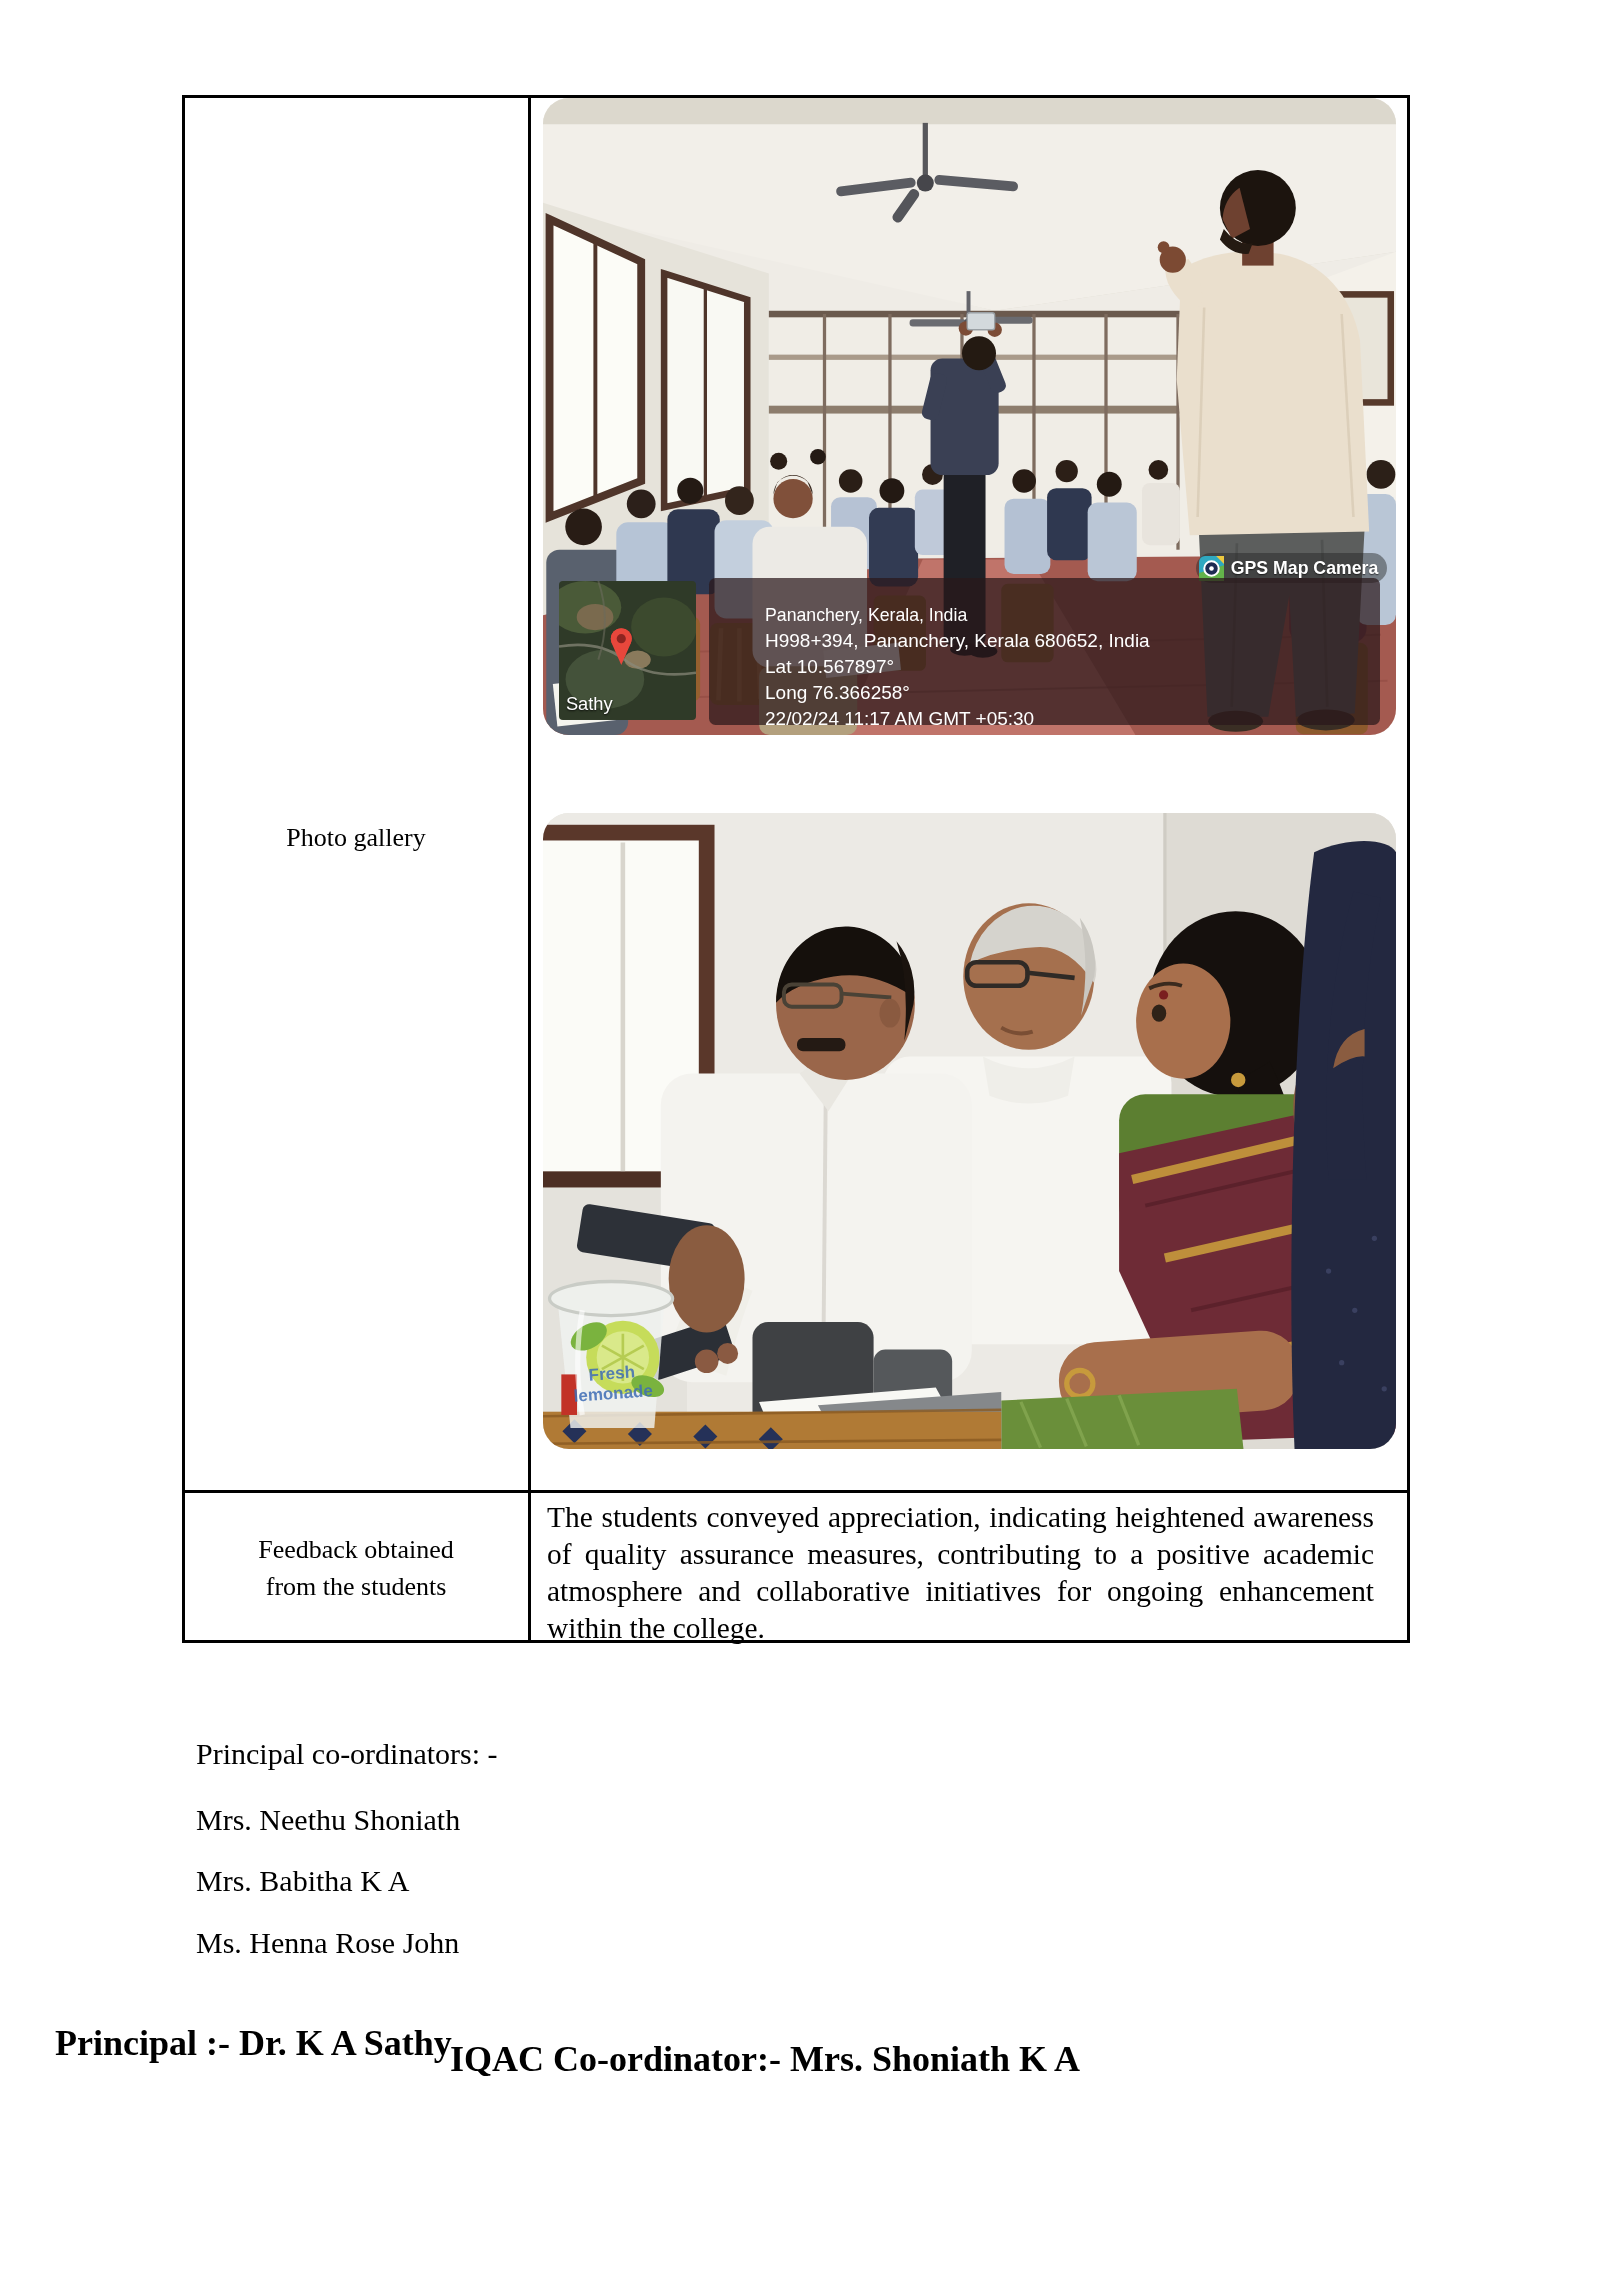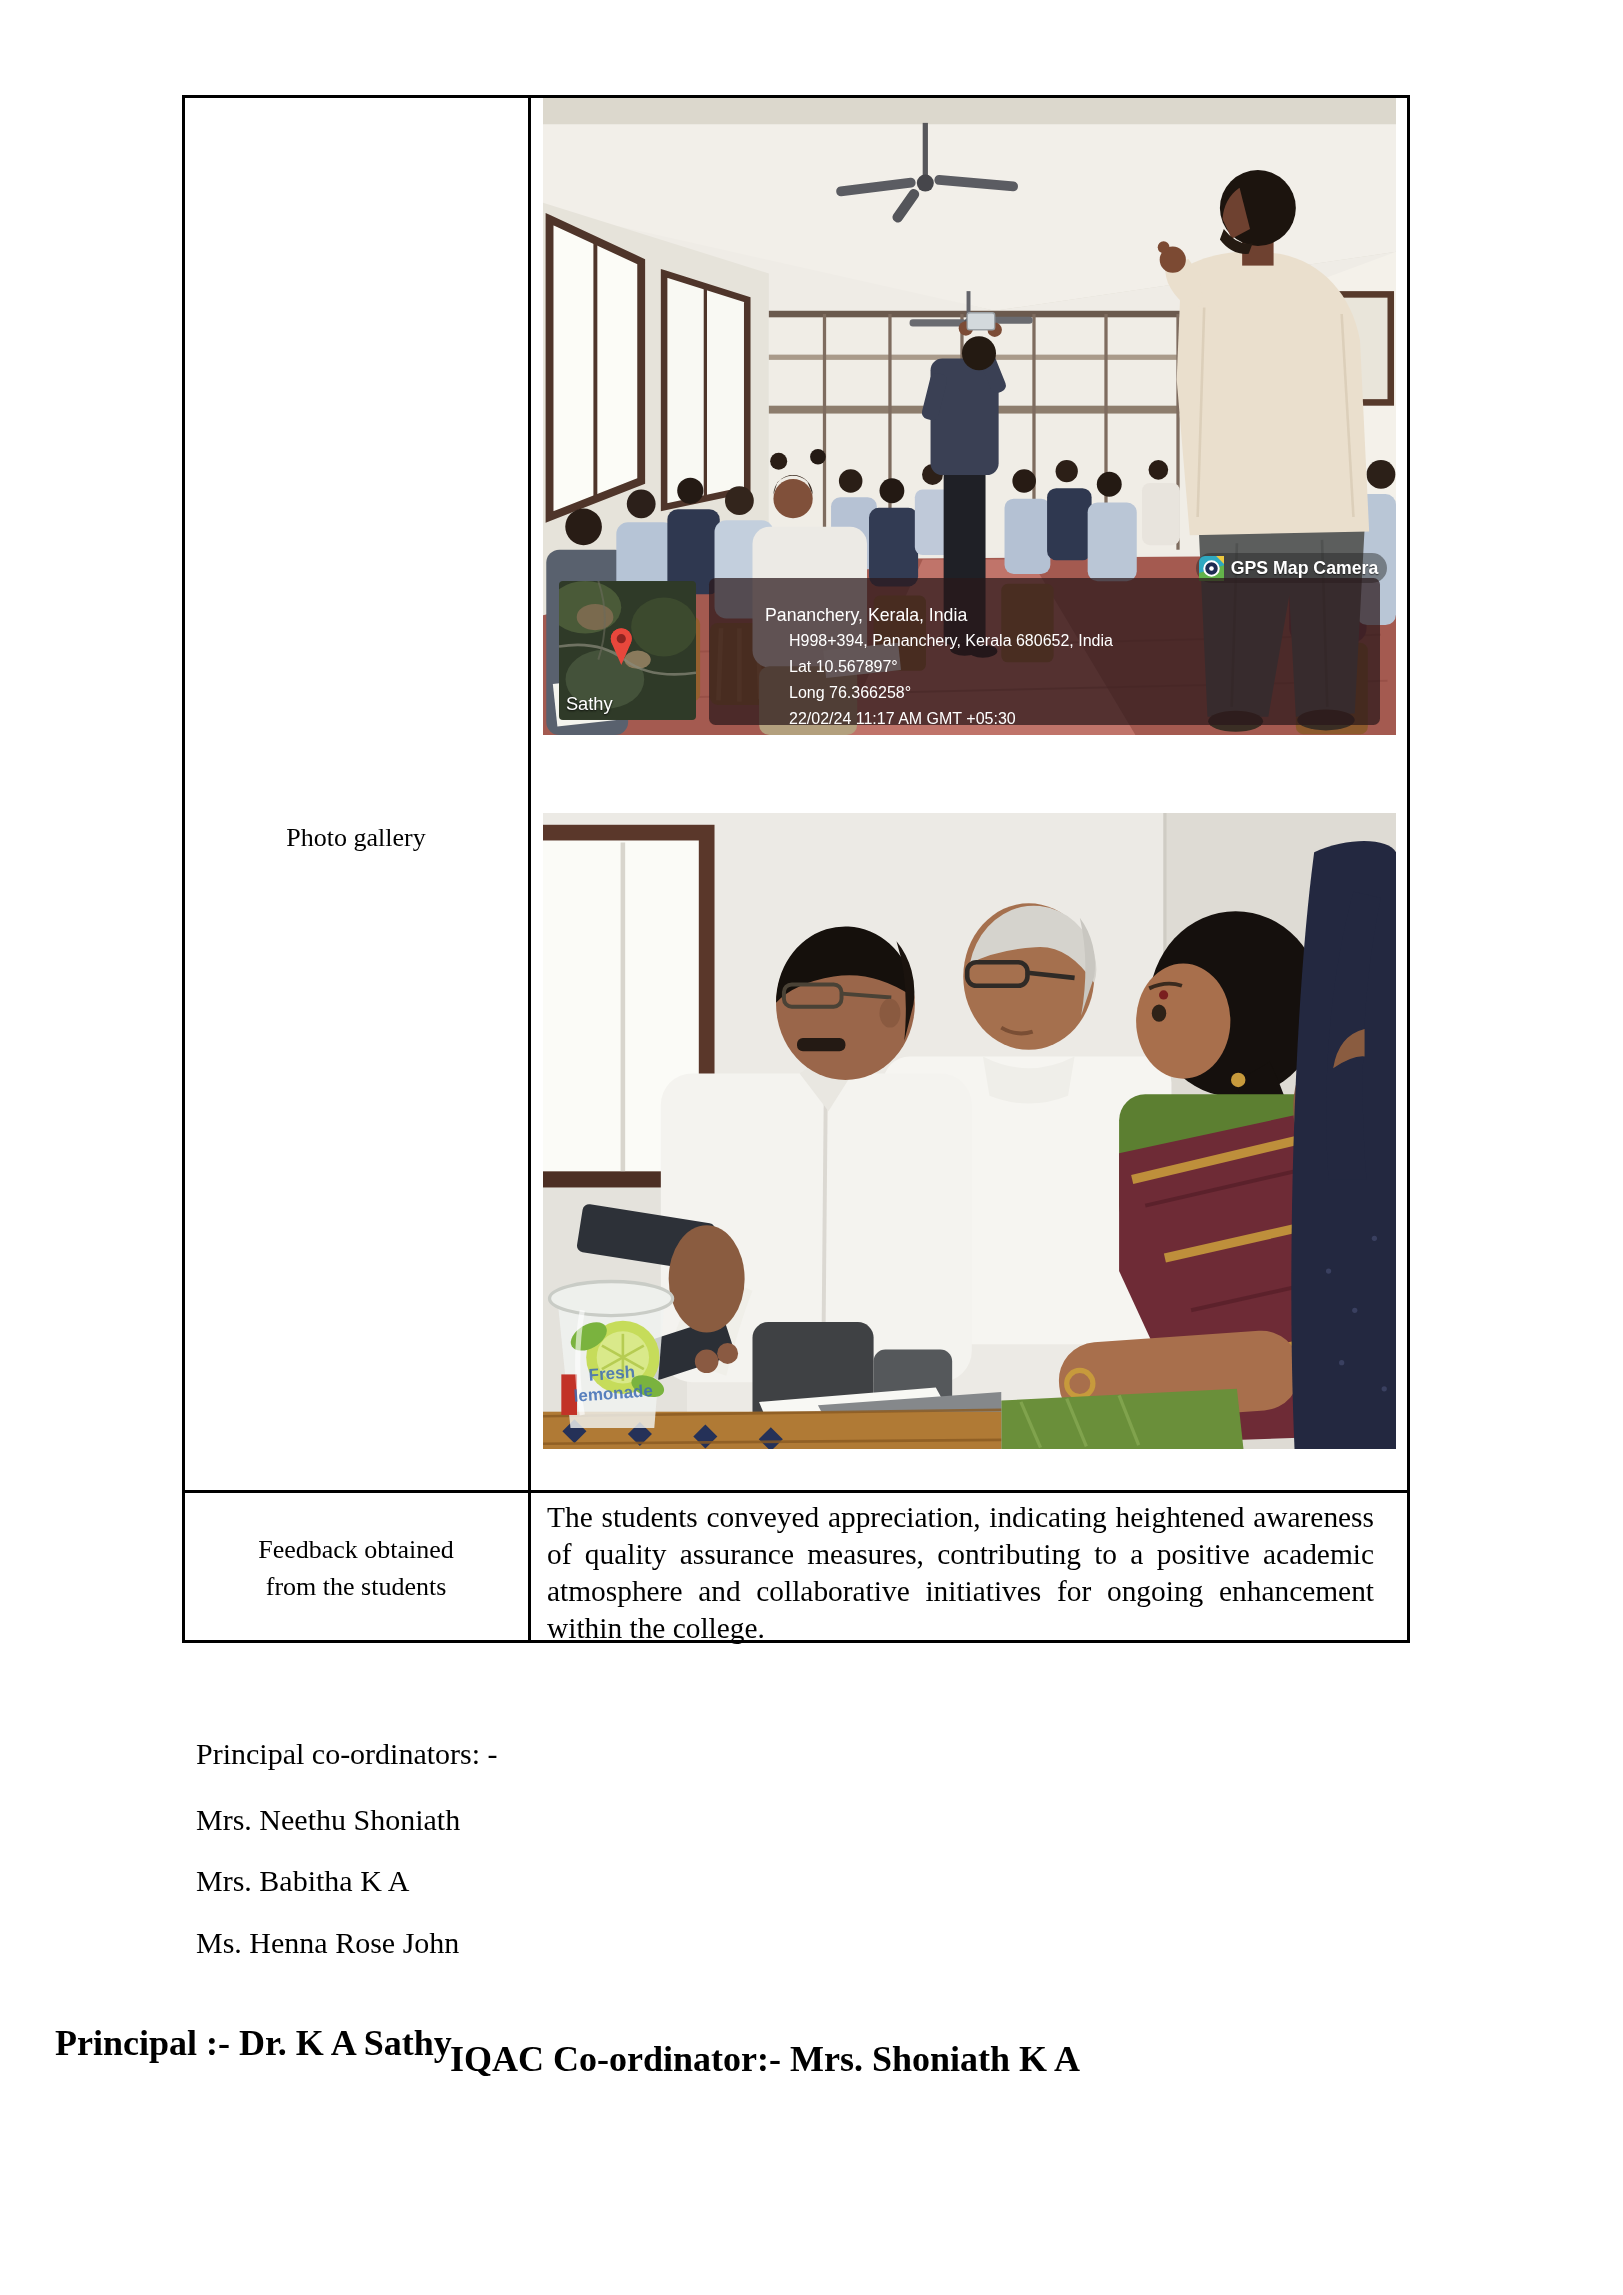--- a/index.html
+++ b/index.html
@@ -7,30 +7,30 @@
     position:relative;width:1623px;height:2295px;background:#ffffff;
     font-family:"Liberation Serif","DejaVu Serif",serif;color:#000;overflow:hidden;
   }
   .abs{position:absolute;}
   
   .doc-table{left:182px;top:95px;width:1228px;height:1548px;border:3.3px solid #000;box-sizing:border-box;}
   .col-divider{left:343px;top:0;width:3.3px;height:100%;background:#000;}
   .row-divider{left:0;top:1392px;width:100%;height:3.3px;background:#000;}
   .cell-label{left:185px;width:342px;text-align:center;font-size:26px;line-height:37px;}
   
-  .photo{overflow:hidden;background:#e8e6e0;}
+  .photo{overflow:hidden;background:#e8e6e0;border-radius:26px;}
   .photo1{left:543px;top:98px;width:853px;height:637px;}
   .photo2{left:543px;top:813px;width:853px;height:636px;}
   .photo svg.scene{position:absolute;left:0;top:0;width:100%;height:100%;}
   
   .gps-card{left:166px;top:480px;width:671px;height:147px;background:rgba(42,24,27,.72);
     border-radius:6.5px;box-sizing:border-box;padding:25px 0 0 56px;
     font-family:"Liberation Sans","DejaVu Sans",sans-serif;color:#fff;}
   .gps-line1{font-size:17.7px;line-height:25px;font-weight:500;}
-  .gps-line{font-size:16px;line-height:26px;font-weight:400;margin-left:24px;}
+  .gps-line{font-size:19px;line-height:26px;font-weight:400;}
   .gps-map{left:16.4px;top:483px;width:137px;height:139px;border-radius:3.9px;overflow:hidden;}
   .gps-map svg{position:absolute;left:0;top:0;width:100%;height:100%;}
   .google-mark{left:6.5px;bottom:5.2px;color:#fff;font-family:"Liberation Sans","DejaVu Sans",sans-serif;
     font-size:18.3px;font-weight:500;text-shadow:0 0.7px 2px rgba(0,0,0,.8);}
   .gps-badge{left:653px;top:455px;height:30px;display:flex;align-items:center;gap:6.5px;
     background:rgba(35,35,35,.45);border-radius:15px;padding:0 9.2px 0 3.3px;}
   .gps-badge .txt{color:#fff;font-family:"Liberation Sans","DejaVu Sans",sans-serif;
     font-size:17.7px;font-weight:700;white-space:nowrap;text-shadow:0 0.7px 1.3px rgba(0,0,0,.6);}
   
   .cup-text{left:17px;top:551px;width:105px;text-align:center;transform:rotate(-4deg);

